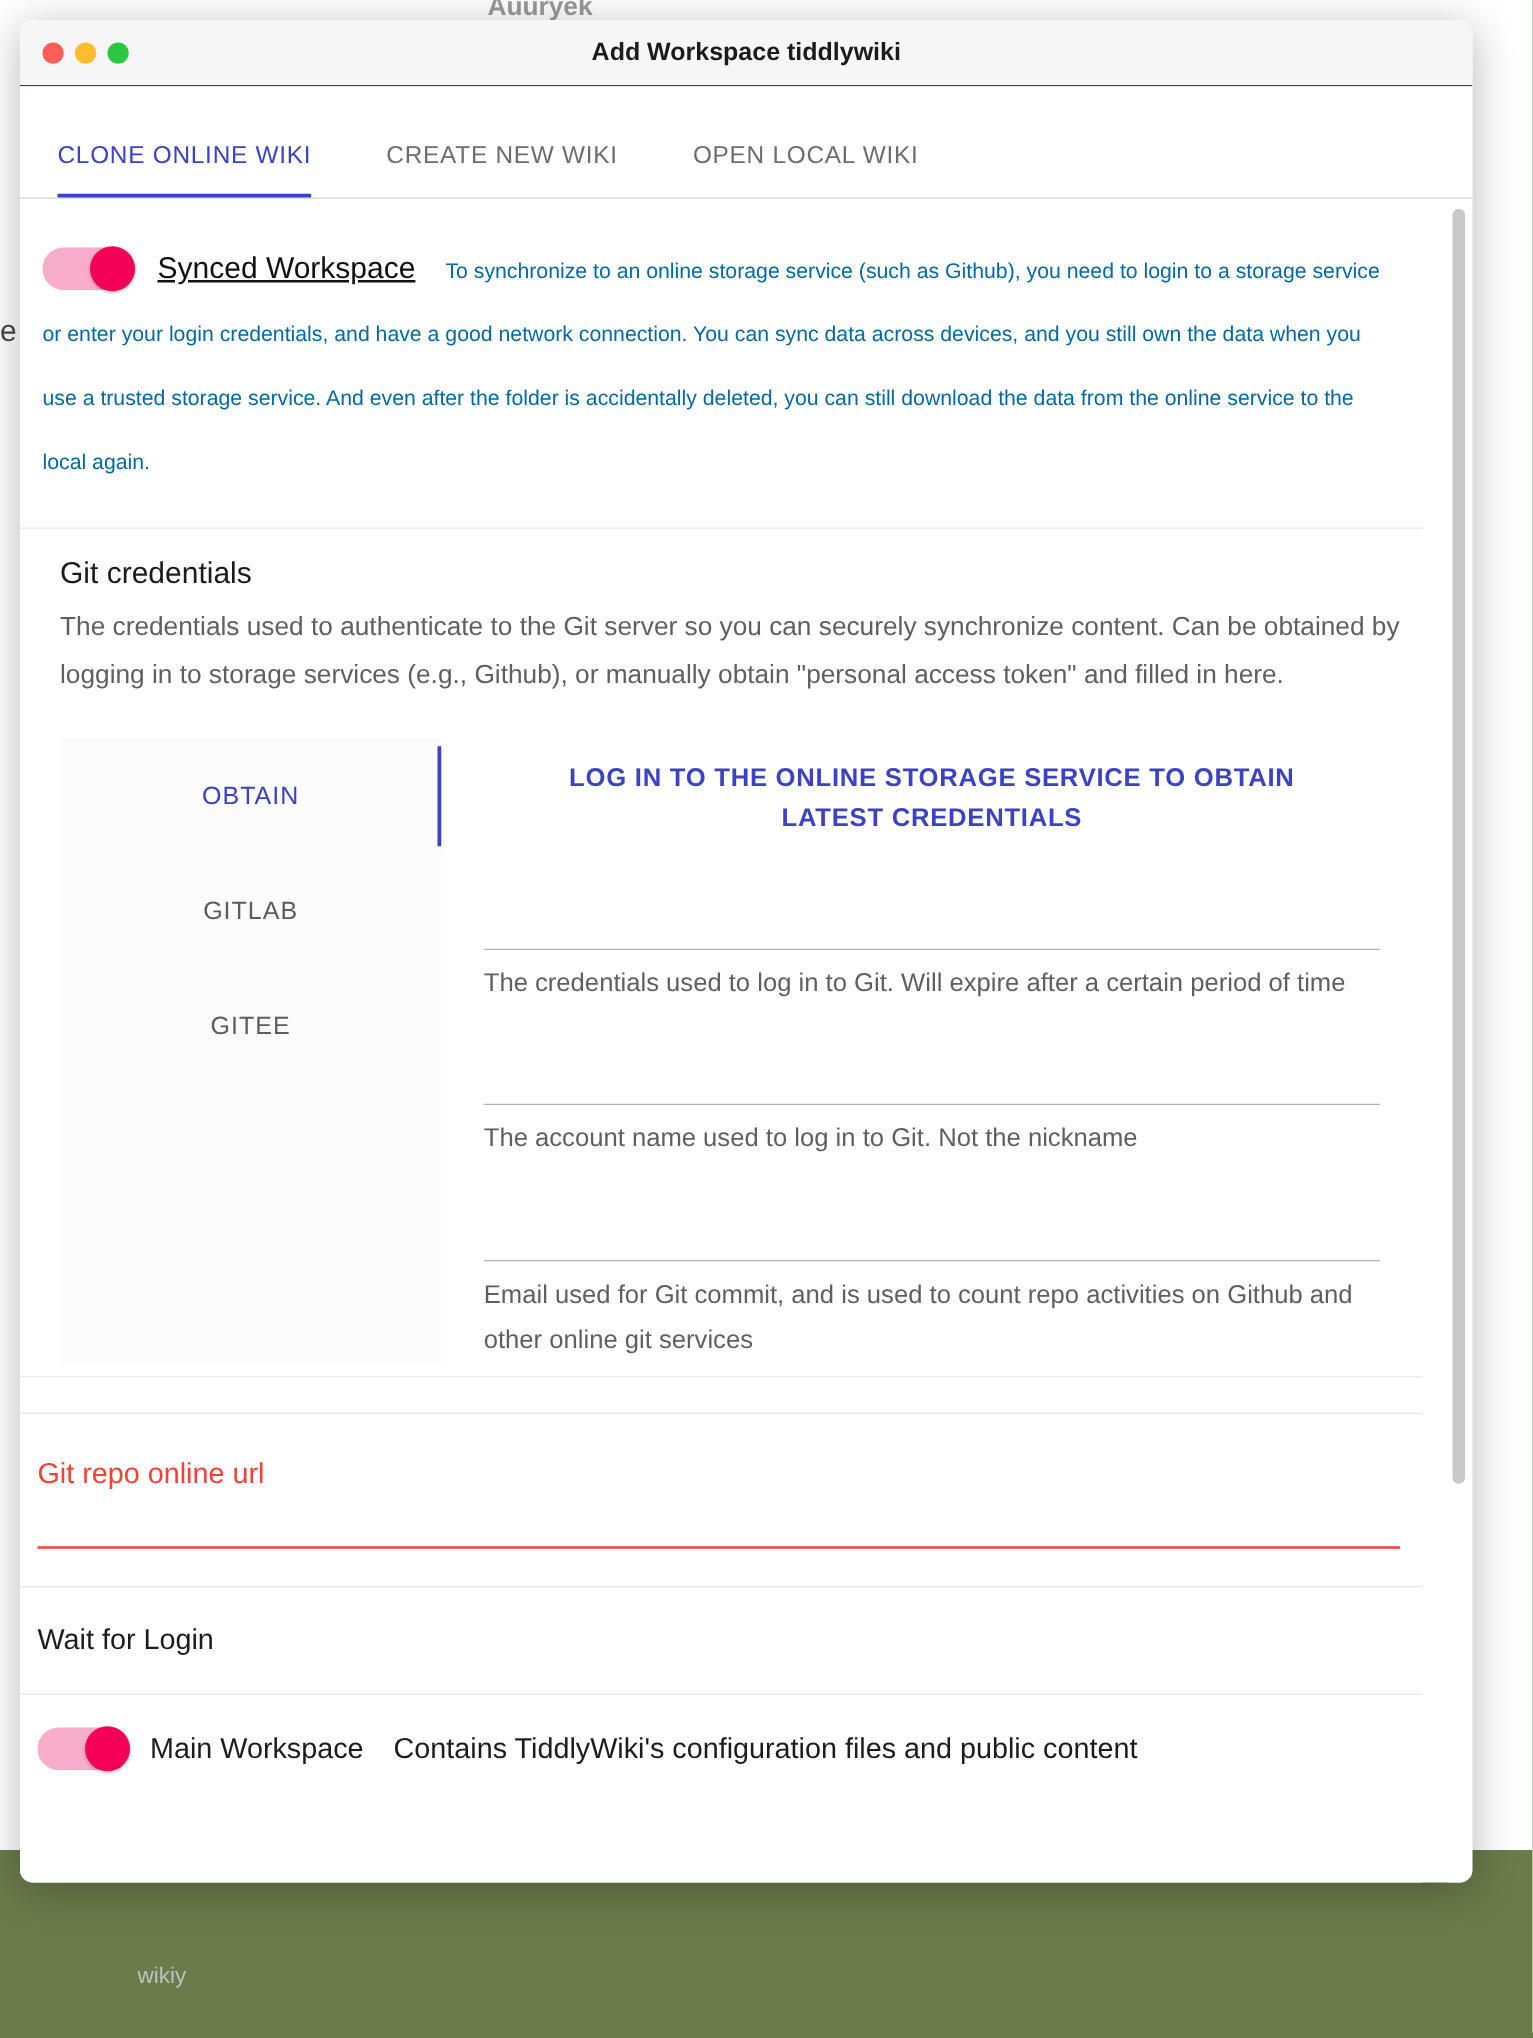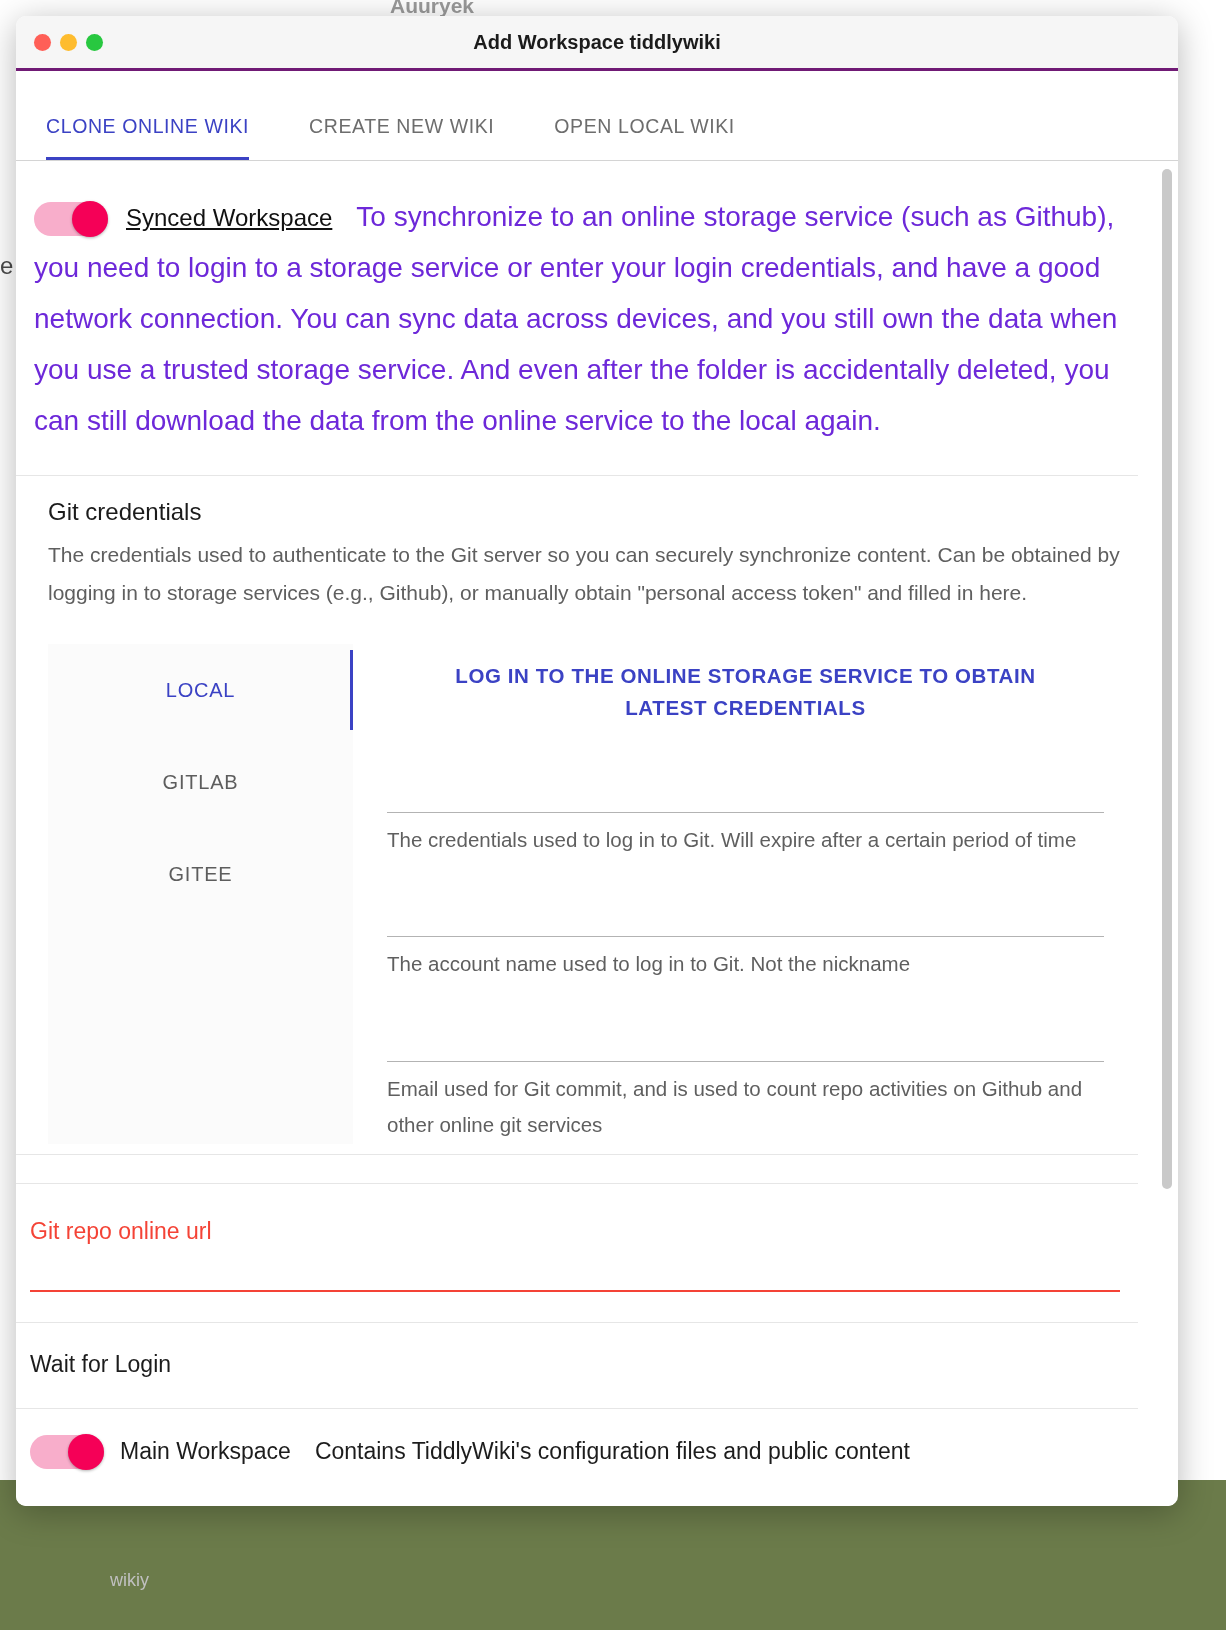--- a/index.html
+++ b/index.html
@@ -56,21 +56,21 @@
     width: 1162px;
     height: 1490px;
     background: #ffffff;
     border-radius: 10px;
     box-shadow: 0 6px 34px rgba(0,0,0,0.28);
     overflow: hidden;
   }
   .titlebar {
     height: 52px;
     background: #f6f6f6;
-    border-bottom: 3px solid #701a75;
+    border-bottom: 1px solid #701a75;
     display: flex;
     align-items: center;
     position: relative;
   }
   .traffic {
     display: flex;
     gap: 9px;
     margin-left: 18px;
   }
   .dot {
@@ -172,22 +172,22 @@
     background: #f50057;
     box-shadow: 0 1px 3px rgba(0,0,0,0.3);
   }
   .sync-label {
     font-size: 24px;
     color: #111;
     margin-right: 24px;
     text-decoration: underline;
   }
   .sync-desc {
-    font-size: 28px;
-    color: #6d28d9;
+    font-size: 17px;
+    color: #0369a1;
   }
 
   .cred-block {
     padding: 22px 18px 10px 32px;
   }
   .cred-title {
     font-size: 24px;
     color: #1b1b1b;
     margin: 0 0 10px 0;
     font-weight: normal;
@@ -361,21 +361,21 @@
           <span class="toggle"><span class="knob"></span></span><span class="sync-label">Synced Workspace</span><span class="sync-desc">To synchronize to an online storage service (such as Github), you need to login to a storage service or enter your login credentials, and have a good network connection. You can sync data across devices, and you still own the data when you use a trusted storage service. And even after the folder is accidentally deleted, you can still download the data from the online service to the local again.</span>
         </div>
       </div>
 
       <div class="section cred-block">
         <h3 class="cred-title">Git credentials</h3>
         <p class="cred-desc">The credentials used to authenticate to the Git server so you can securely synchronize content. Can be obtained by logging in to storage services (e.g., Github), or manually obtain "personal access token" and filled in here.</p>
 
         <div class="cred-body">
           <div class="vtabs">
-            <div class="vtab active">LOCAL</div>
+            <div class="vtab active">OBTAIN</div>
             <div class="vtab">GITLAB</div>
             <div class="vtab">GITEE</div>
             <div class="vtab-indicator"></div>
           </div>
 
           <div class="vpanel">
             <div class="login-link">LOG IN TO THE ONLINE STORAGE SERVICE TO OBTAIN LATEST CREDENTIALS</div>
 
             <div class="field">
               <div class="line">

